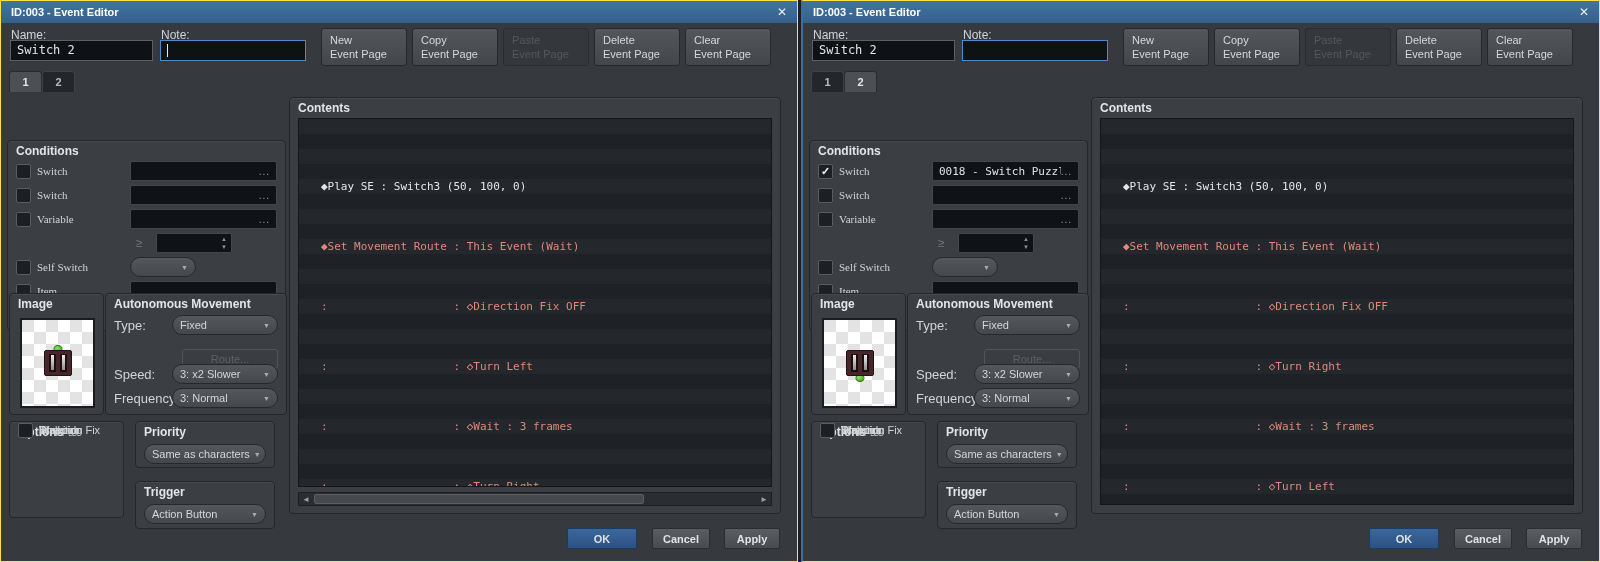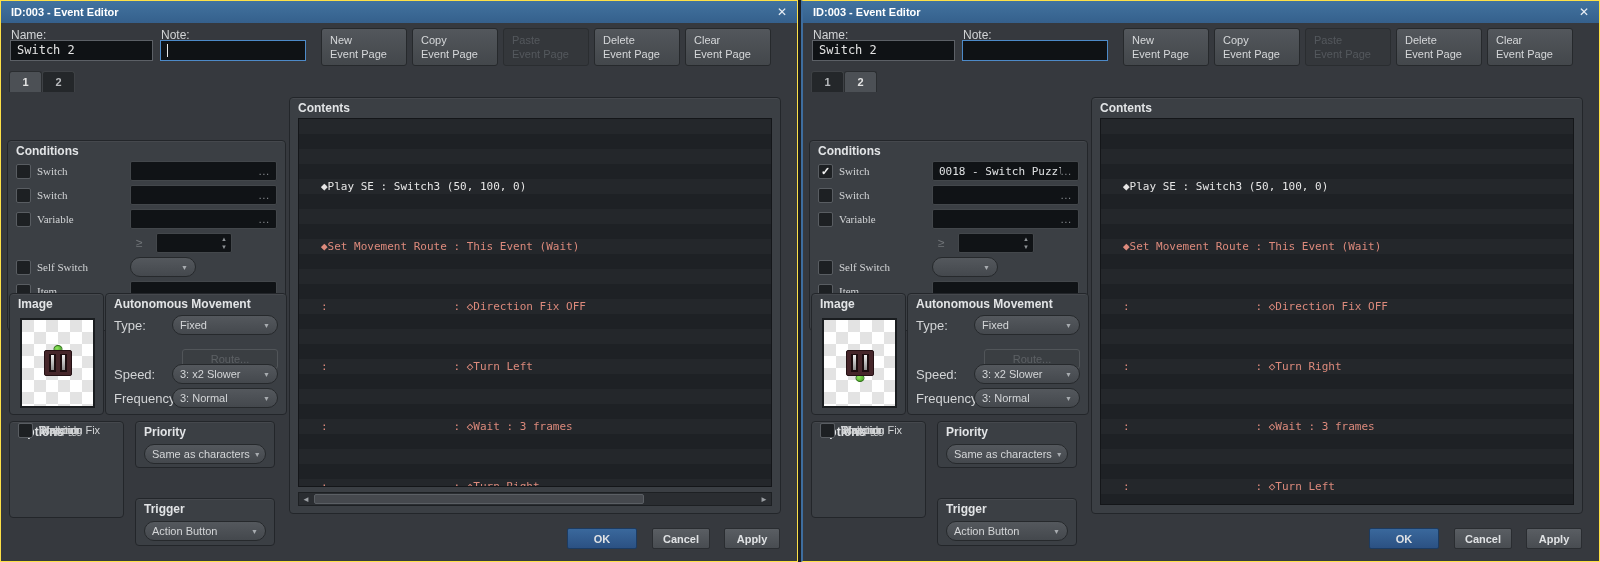--- a/index.html
+++ b/index.html
@@ -29,21 +29,21 @@
 
   .panel{position:absolute;background:#3b3f44;border:1px solid #23262a;border-radius:4px;box-shadow:inset 0 1px 0 rgba(255,255,255,.05);}
   .ptitle{position:absolute;left:8px;top:3px;font-size:12px;font-weight:bold;color:#e2e4e6;white-space:nowrap;}
 
   .p-cond{left:6px;top:96px;width:277px;height:189px;margin-top:43px;}
   .p-cont{left:288px;top:96px;right:16px;bottom:47px;}
   .p-img{left:8px;top:292px;width:93px;height:120px;}
   .p-auto{left:104px;top:292px;width:180px;height:120px;}
   .p-opt{left:8px;top:420px;width:113px;height:95px;}
   .p-pri{left:134px;top:420px;width:138px;height:45px;}
-  .p-trg{left:134px;top:497px;width:138px;height:46px;}
+  .p-trg{left:134px;top:480px;width:138px;height:46px;}
 
   .cb{width:13px;height:13px;background:#1d2023;border:1px solid #595d62;border-radius:2px;display:inline-flex;align-items:center;justify-content:center;color:#f2f2f2;font-size:11px;font-weight:bold;line-height:12px;flex:none;box-sizing:content-box;}
   .crow{position:absolute;left:8px;right:8px;height:20px;display:flex;align-items:center;}
   .clabel{font-size:11px;color:#d2d4d6;margin-left:6px;white-space:nowrap;font-family:Liberation Serif, serif;}
   .cfield{position:absolute;left:114px;right:0;top:0;height:20px;background:#101316;border:1px solid #43474b;border-radius:2px;display:flex;align-items:center;padding:0 6px;box-sizing:border-box;}
   .cval{font-family:"DejaVu Sans Mono",monospace;font-size:11px;color:#dfe1e3;white-space:nowrap;overflow:hidden;}
   .dots{margin-left:auto;color:#94989c;font-size:10px;letter-spacing:1px;}
   .r1{top:20px}.r2{top:44px}.r3{top:68px}.rsp{top:92px}.r4{top:116px}.r5{top:140px}.r6{top:164px}
   .geq{position:absolute;left:120px;top:3px;color:#72767a;font-size:12px;}
   .spin{position:absolute;left:140px;top:0;width:76px;height:20px;background:#101316;border:1px solid #43474b;border-radius:2px;box-sizing:border-box;}

